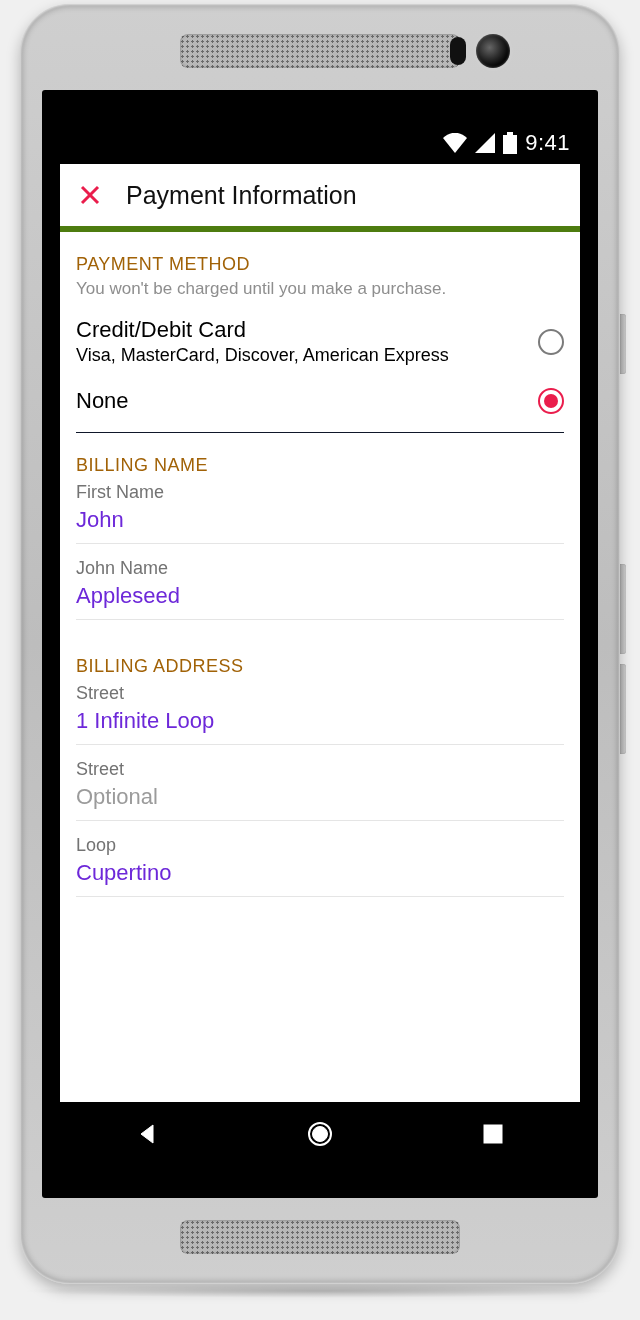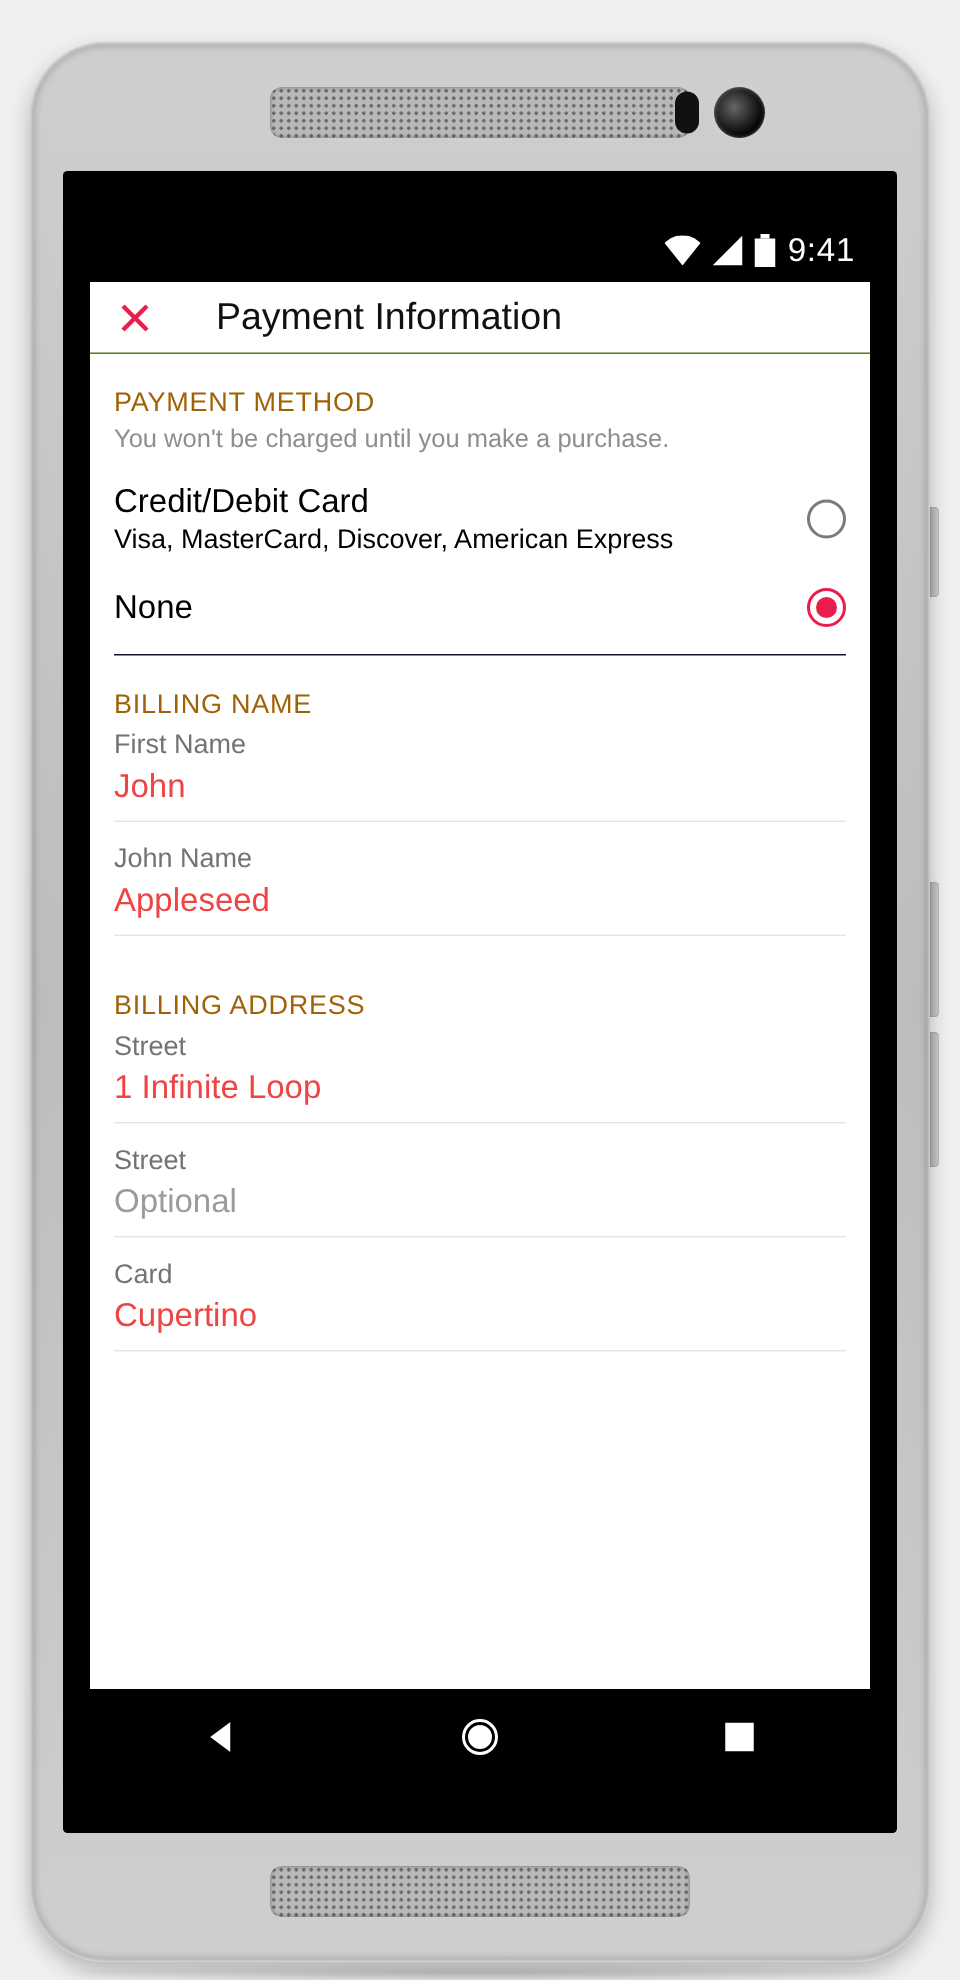--- a/index.html
+++ b/index.html
@@ -6,21 +6,21 @@
   html, body {
     width: 640px;
     height: 1320px;
     background: #f0f0f0;
     font-family: -apple-system, "Helvetica Neue", Arial, sans-serif;
     overflow: hidden;
   }
   .device {
     position: absolute;
     left: 20px;
-    top: 28px;
+    top: 4px;
     width: 600px;
     height: 1280px;
     background: linear-gradient(180deg, #cfcfcf 0%, #bdbdbd 50%, #cfcfcf 100%);
     border-radius: 50px;
     box-shadow:
       inset 0 0 2px 1px rgba(255,255,255,0.6),
       inset 0 0 6px 2px rgba(0,0,0,0.25),
       0 6px 14px rgba(0,0,0,0.25);
   }
   .device::after{
@@ -108,27 +108,27 @@
     gap: 8px;
     font-size: 22px;
     font-weight: 500;
     letter-spacing: 0.5px;
   }
   .wifi-icon svg, .cell-icon svg, .batt-icon svg { display:block; }
   .clock { font-size: 22px; }
 
   
   .app-header {
-    height: 48px;
+    height: 68px;
     background: #fff;
-    border-bottom: 1px solid #4d7c0f;
+    border-bottom: 6px solid #4d7c0f;
     display: flex;
     align-items: center;
     padding: 0 16px;
-    gap: 40px;
+    gap: 22px;
   }
   .close-btn {
     width: 28px; height: 28px;
     display:flex; align-items:center; justify-content:center;
     cursor:pointer;
   }
   .close-btn svg { stroke:#ea1d4c; stroke-width:3; }
   .app-title {
     font-size: 25px;
     color:#111;
@@ -189,21 +189,21 @@
   }
   .field-label {
     font-size: 18px;
     color:#737373;
   }
   .field-input {
     width:100%;
     border:none;
     outline:none;
     font-size:22px;
-    color:#ef4444;
+    color:#6d28d9;
     padding: 4px 0 4px 0;
     font-family:inherit;
     background:transparent;
   }
   .field-input::placeholder { color:#9b9b9b; }
 
   .spacer-lg { height: 14px; }
 
   
   .navbar {
@@ -302,21 +302,21 @@
           <div class="field-label">Street</div>
           <input class="field-input" value="1 Infinite Loop" style="">
         </div>
 
         <div class="field">
           <div class="field-label">Street</div>
           <input class="field-input" placeholder="Optional" style="">
         </div>
 
         <div class="field">
-          <div class="field-label">Card</div>
+          <div class="field-label">Loop</div>
           <input class="field-input" value="Cupertino" style="">
         </div>
 
 
       </div>
 
       <div class="navbar">
         <div class="nav-btn">
           <svg width="24" height="24" viewBox="0 0 24 24">
               <path d="M18 3 L6 12 L18 21 Z" fill="#fff"></path>

